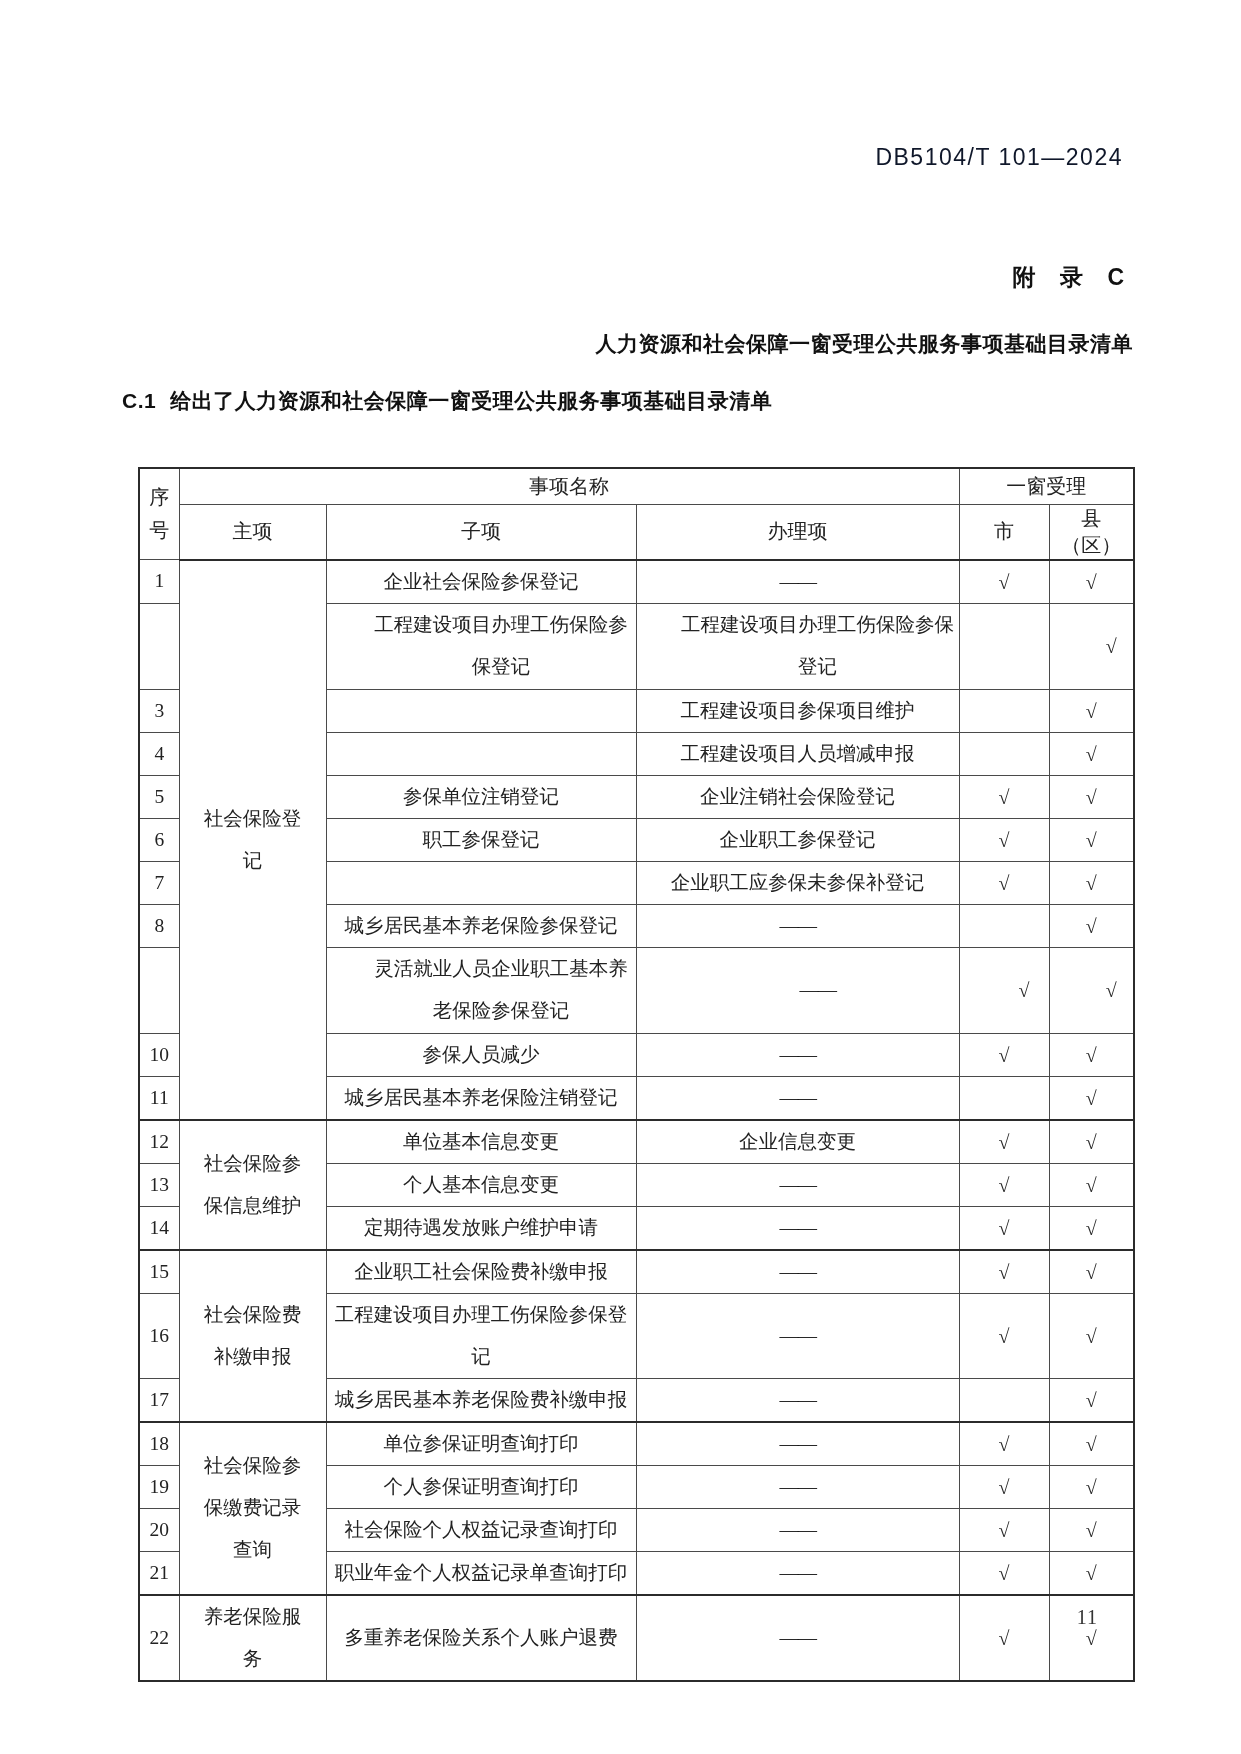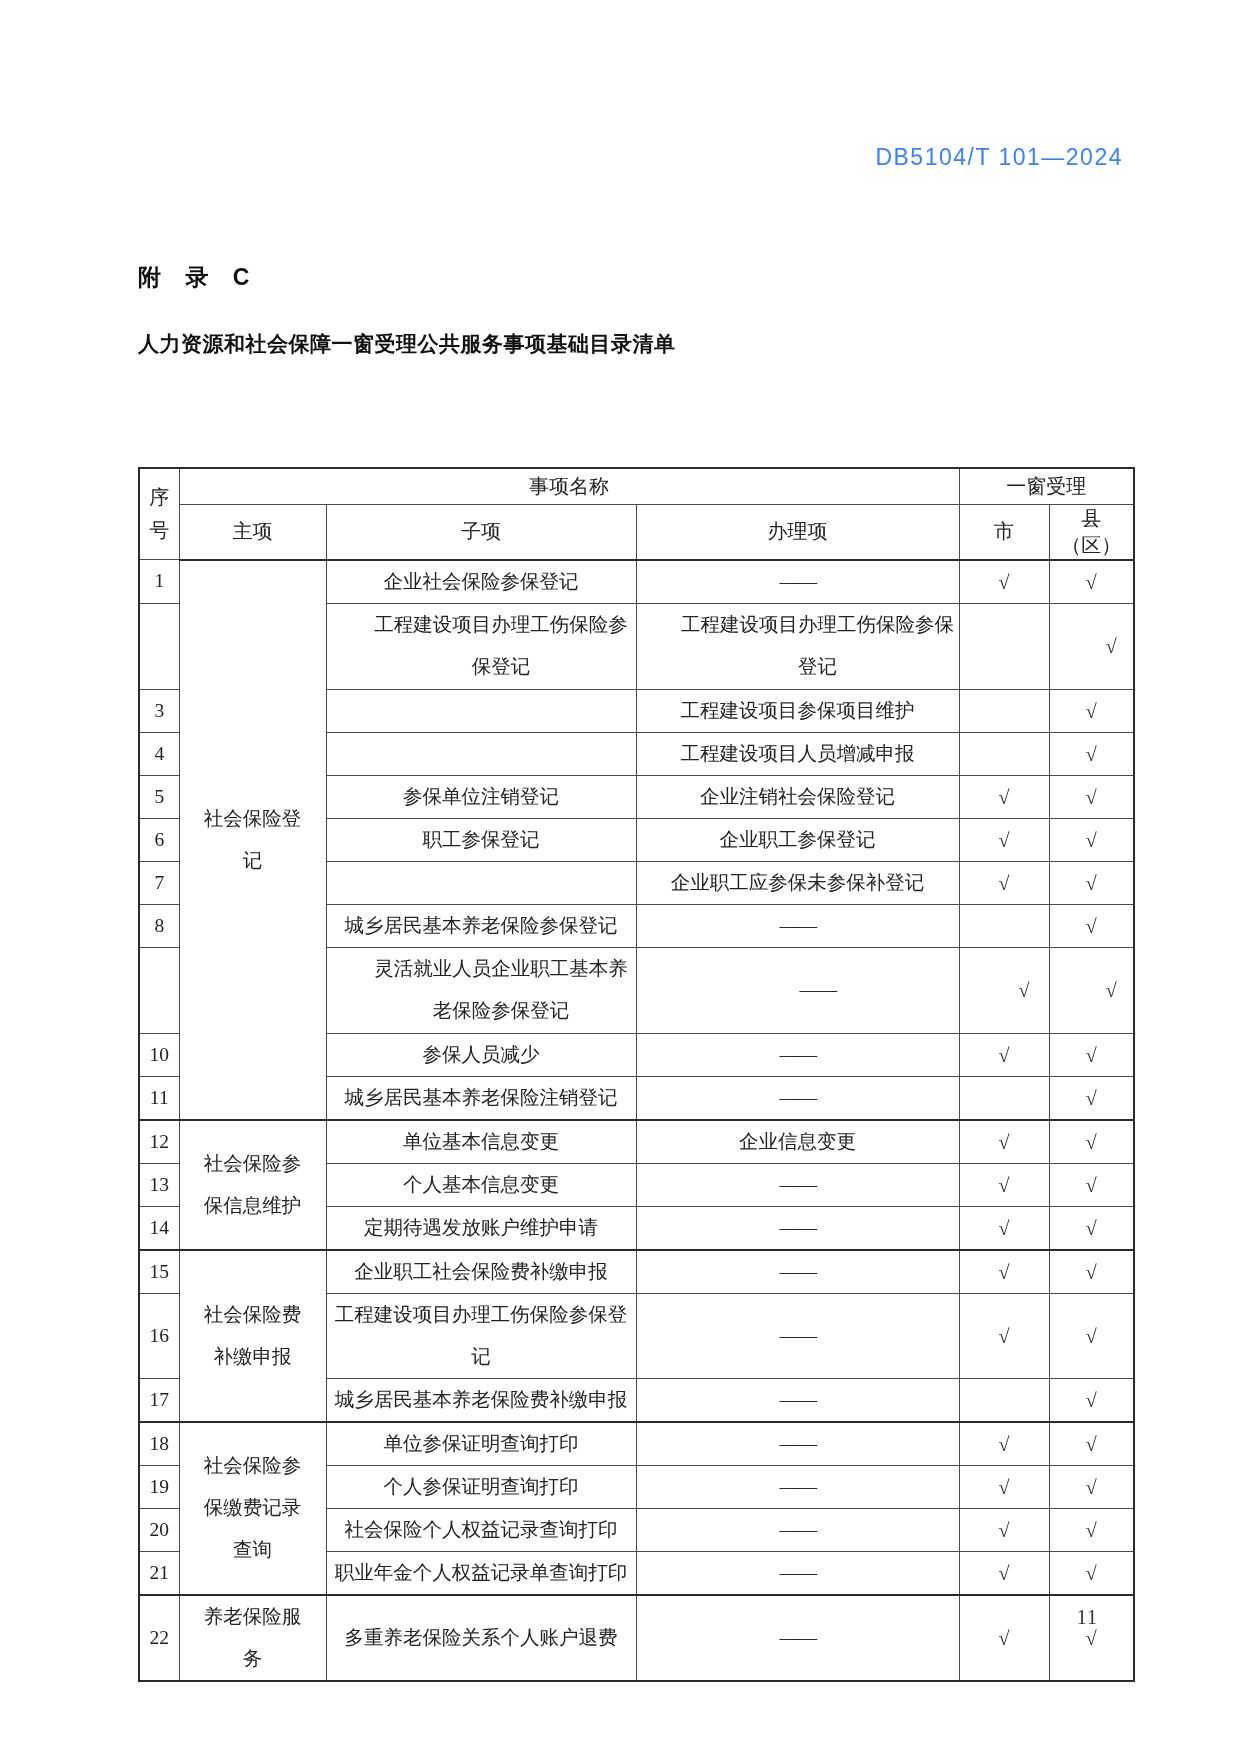--- a/index.html
+++ b/index.html
@@ -7,24 +7,24 @@
     position:relative;
     width:1241px;height:1754px;
     background:#ffffff;
     color:#1f1f1f;
     font-family:"Liberation Serif", serif;
     overflow:hidden;
   }
   .doc-code{
     position:absolute;top:144px;right:118px;
     font-family:"Liberation Sans", sans-serif;
-    font-size:23px;letter-spacing:1.5px;color:#3b82f6;
+    font-size:23px;letter-spacing:1.5px;color:#0f172a;
   }
   .center-block{
-    position:absolute;left:138px;width:995px;text-align:left;
+    position:absolute;left:138px;width:995px;text-align:right;
     font-family:"Liberation Sans", sans-serif;font-weight:bold;color:#111;
   }
   .appendix-title{top:262px;font-size:23px;letter-spacing:9px;}
   .appendix-subtitle{top:296px;font-size:22px;}
   .appendix-name{top:330px;font-size:21px;letter-spacing:0.5px;}
   .clause{
     position:absolute;top:387px;left:122px;
     font-family:"Liberation Sans", sans-serif;font-weight:bold;
     font-size:21px;color:#111;letter-spacing:0.5px;
   }
@@ -63,20 +63,23 @@
 </head>
 <body>
 
 <div class="page">
 
   <div class="doc-code">DB5104/T 101—2024</div>
 
   <div class="center-block appendix-title">附 录 C</div>
   <div class="center-block appendix-name">人力资源和社会保障一窗受理公共服务事项基础目录清单</div>
 
+  <div class="clause">
+    <span class="clause-no">C.1</span><span>给出了人力资源和社会保障一窗受理公共服务事项基础目录清单</span>
+  </div>
 
 
   <table class="main-table">
     <colgroup>
       <col style="width:40px">
         <col style="width:147px">
         <col style="width:310px">
       <col style="width:323px">
         <col style="width:90px">
         <col style="width:85px">

